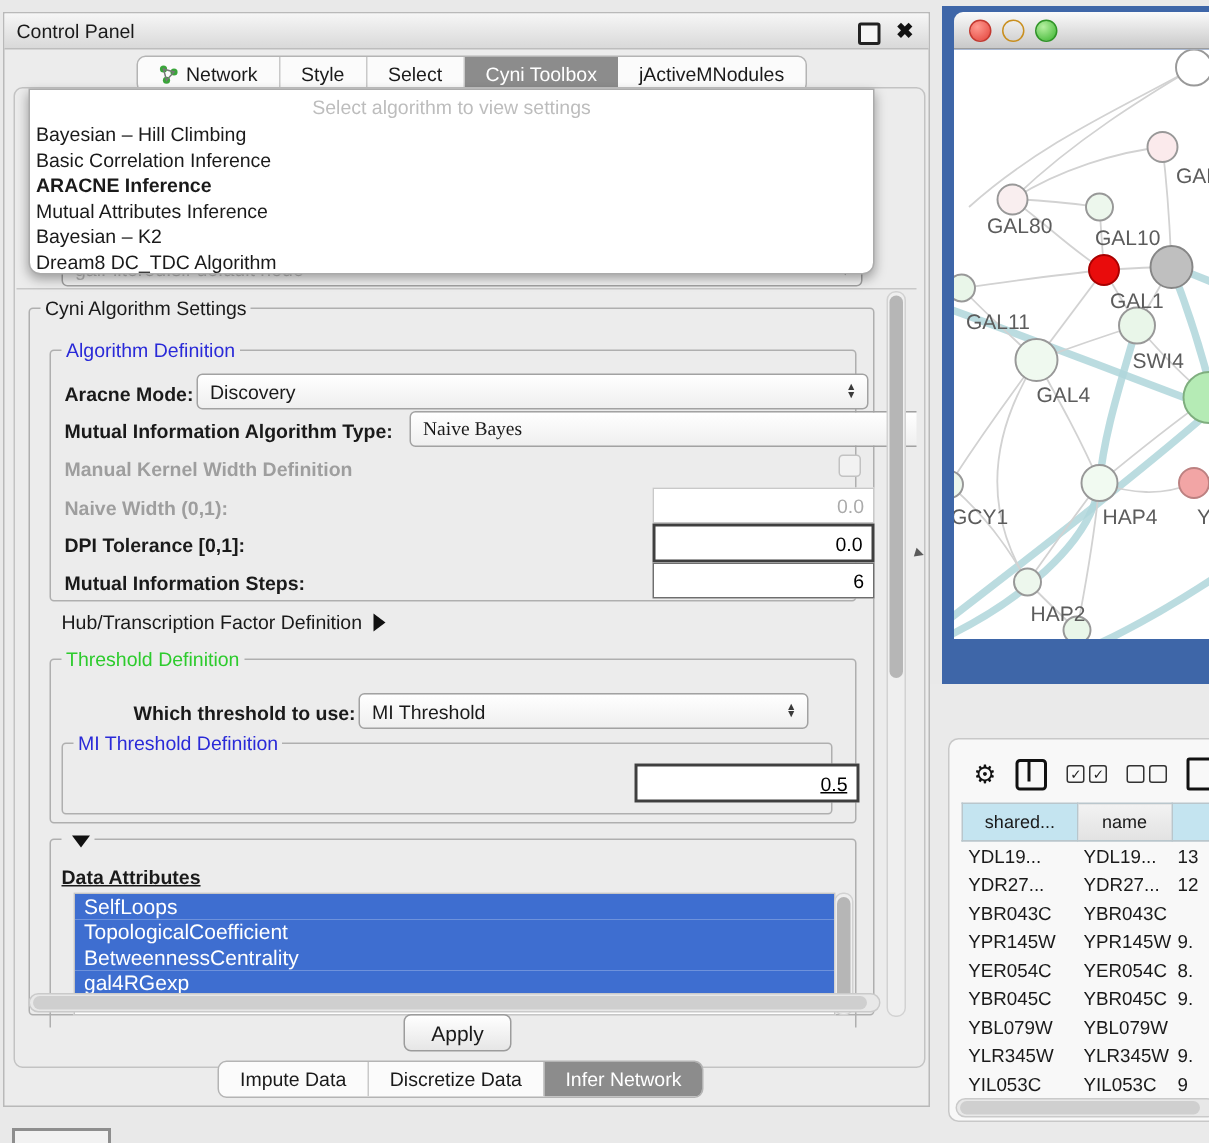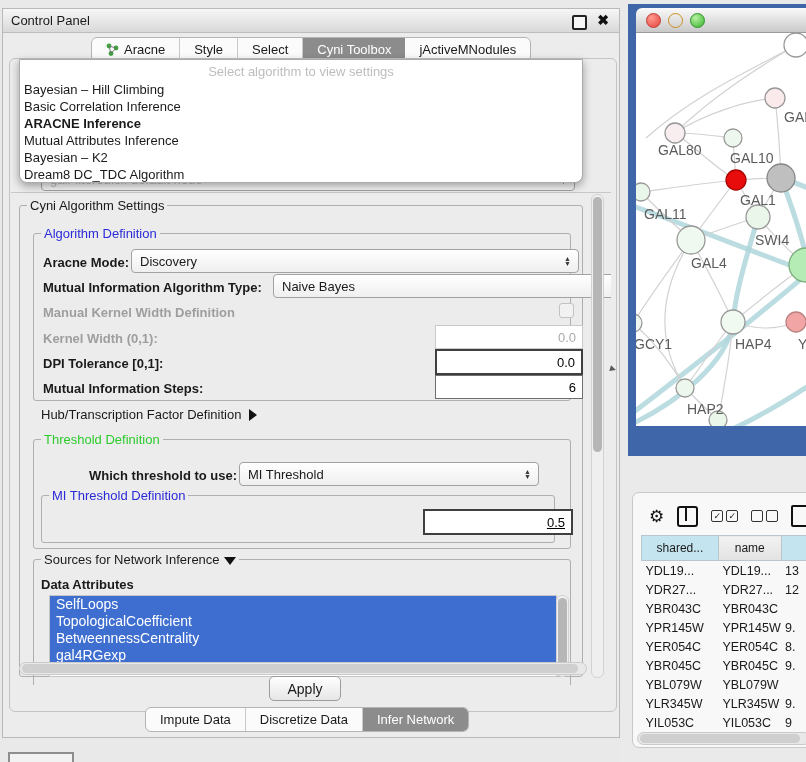--- a/index.html
+++ b/index.html
@@ -103,21 +103,21 @@
   <div class="abs tabbar" id="top-tab-bar" style="left:88px;top:28px;">
       <div class="tab">
         <span class="net-ico">
           <svg width="13" height="13">
             <circle cx="3" cy="3" r="2.4" fill="#3AA53A"></circle>
             <circle cx="10" cy="5" r="2.4" fill="#3AA53A"></circle>
             <circle cx="5" cy="10.5" r="2.4" fill="#3AA53A"></circle>
             <path d="M3,3 L10,5 L5,10.5 Z" fill="none" stroke="#777" stroke-width="1"></path>
           </svg>
         </span>
-        <span>Aracne</span>
+        <span>Network</span>
       </div>
       <div class="tab">
         <span>Style</span>
       </div>
       <div class="tab">
         <span>Select</span>
       </div>
       <div class="tab sel">
         <span>Cyni Toolbox</span>
       </div>
@@ -159,32 +159,32 @@
     <span class="abs lbl" style="left:32px;top:62px;">Aracne Mode:</span>
     <div class="abs combo" style="left:120px;top:56px;width:448px;">
       <span>Discovery</span>
       <span class="stp">
           <span>▲</span>
           <span>▼</span>
         </span>
     </div>
 
     <span class="abs lbl" style="left:32px;top:87px;">Mutual Information Algorithm Type:</span>
-    <div class="abs combo" style="left:262px;top:81px;width:360px;">
+    <div class="abs combo" style="left:262px;top:81px;width:360px;font-family:Liberation Serif, serif;">
       <span>Naive Bayes</span>
       <span class="stp">
           <span>▲</span>
           <span>▼</span>
         </span>
     </div>
 
     <span class="abs lbl dis" style="left:32px;top:112px;">Manual Kernel Width Definition</span>
     <span class="abs checkbox" style="left:548px;top:110px;"></span>
 
-    <span class="abs lbl dis" style="left:32px;top:138px;">Kernel Width (0,1):</span>
+    <span class="abs lbl dis" style="left:32px;top:138px;">Naive Width (0,1):</span>
     <input class="abs num dis" style="left: 424px; top: 132px; width: 138px;" readonly="" value="0.0">
 
     <span class="abs lbl" style="left:32px;top:163px;">DPI Tolerance [0,1]:</span>
     <input class="abs num foc" style="left: 424px; top: 156px; width: 136px;" value="0.0">
 
     <span class="abs lbl" style="left:32px;top:188px;">Mutual Information Steps:</span>
     <input class="abs num" style="left: 424px; top: 182px; width: 138px; border-color: rgb(110, 110, 110);" value="6">
 
     <div class="abs" id="hub-row" style="left:30px;top:214px;">
       <span>Hub/Transcription Factor Definition</span>
@@ -201,22 +201,22 @@
           <span>▲</span>
           <span>▼</span>
         </span>
     </div>
 
     <div class="abs gbox" style="left:30px;top:302px;width:512px;height:46px;"></div>
     <span class="gtitle blue" style="left:38px;top:295px;">MI Threshold Definition</span>
     <input class="abs num foc" style="left: 412px; top: 316px; width: 138px; text-decoration: underline;" value="0.5">
 
     <div class="abs gbox" style="left:22px;top:366px;width:536px;height:130px;"></div>
-    <span class="gtitle" style="left:30px;top:359px;"><span>Sources for Network Inference</span><span class="tri-down"></span></span>
-    <span class="abs lbl" style="left:30px;top:384px;">Data Attributes</span>
+    <span class="gtitle" style="left:30px;top:359px;"><span class="tri-down"></span></span>
+    <span class="abs lbl" style="left:30px;top:384px;text-decoration:underline;">Data Attributes</span>
 
     <div class="abs" id="attr-list" style="left:38px;top:402px;width:506px;height:80px;">
       <ul>
           <li>SelfLoops</li>
           <li>TopologicalCoefficient</li>
           <li>BetweennessCentrality</li>
           <li>gal4RGexp</li>
         </ul>
     </div>
     <div class="abs vscroll" style="left:545px;top:402px;width:11px;height:80px;">

